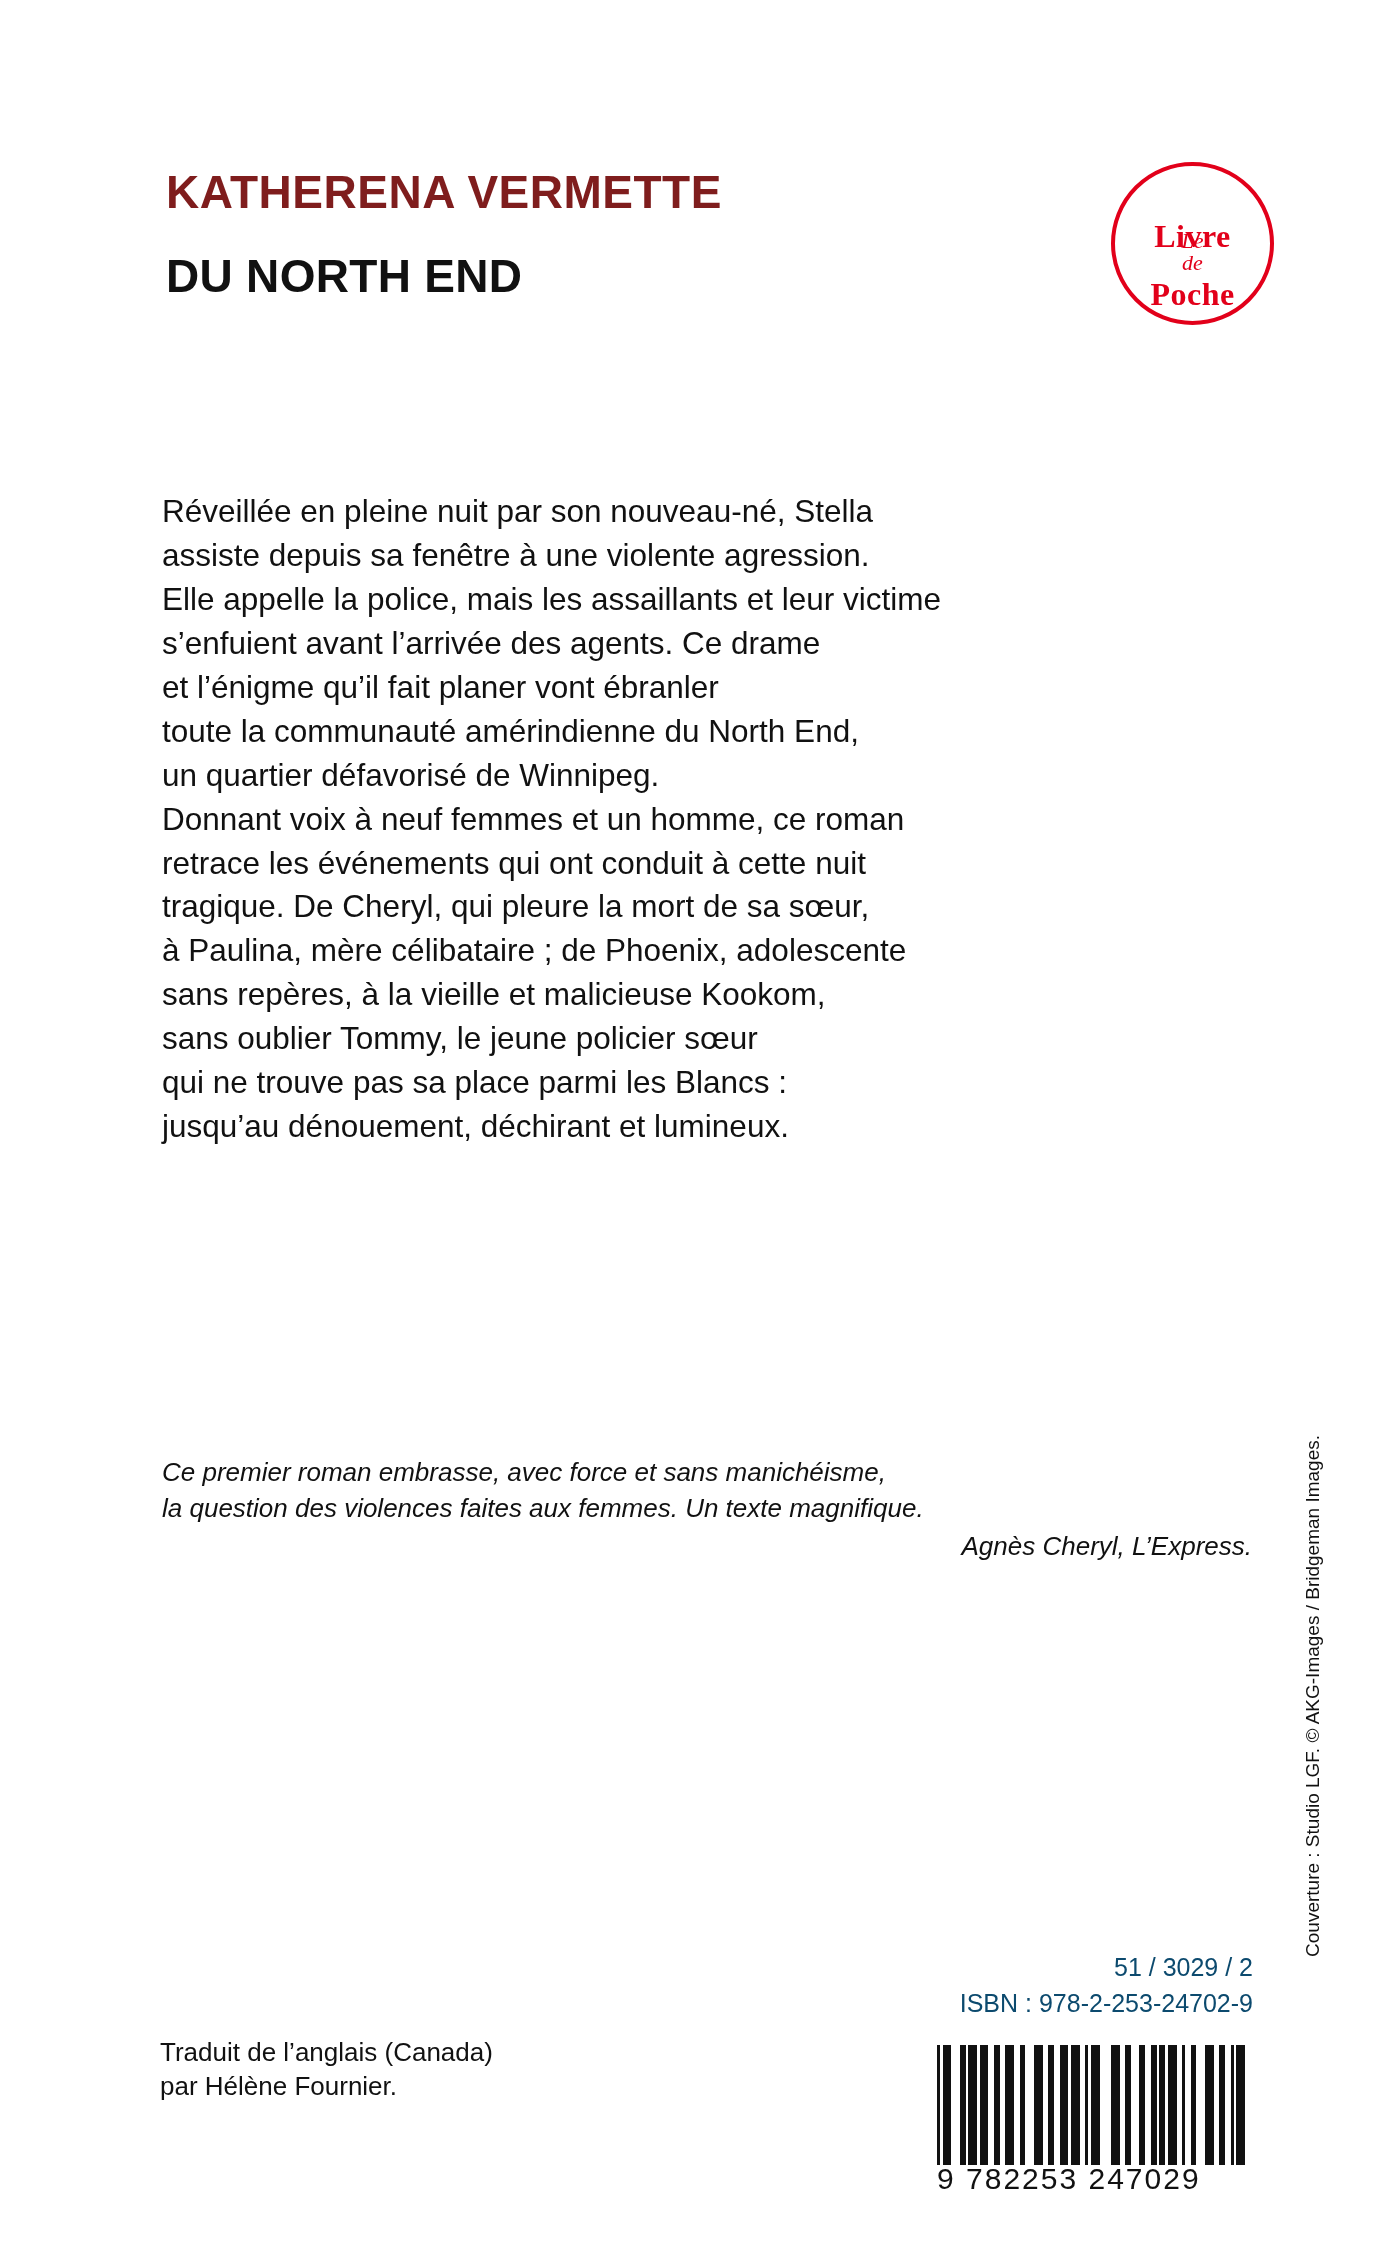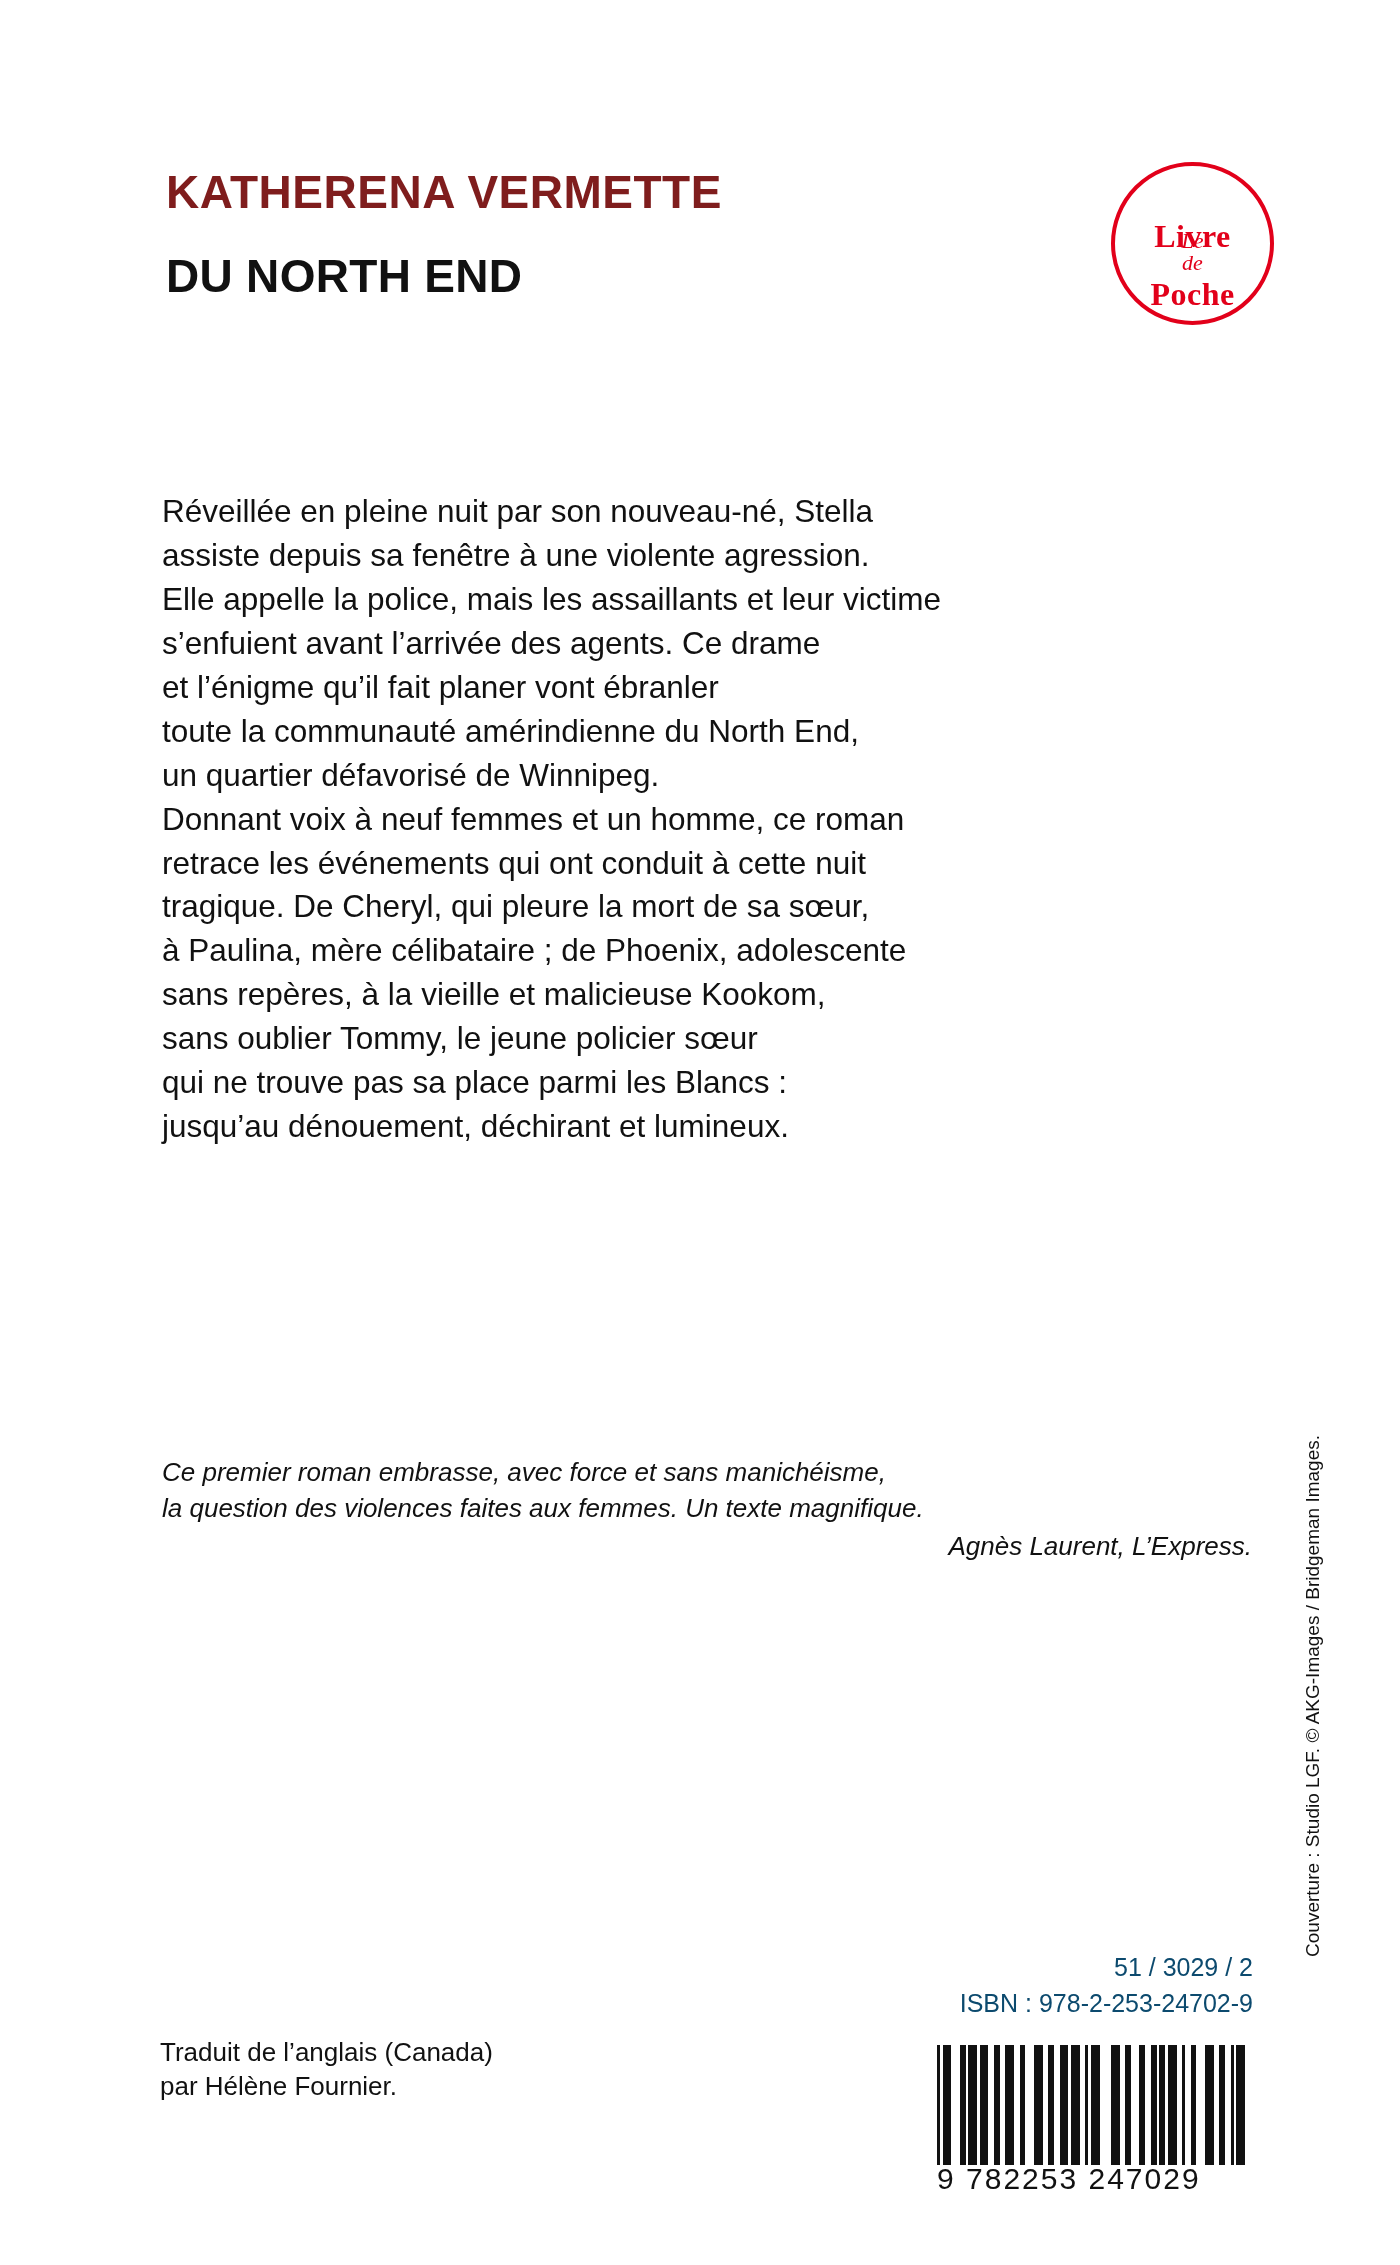--- a/index.html
+++ b/index.html
@@ -199,21 +199,21 @@
     <p>à Paulina, mère célibataire ; de Phoenix, adolescente</p>
     <p>sans repères, à la vieille et malicieuse Kookom,</p>
     <p>sans oublier Tommy, le jeune policier sœur</p>
     <p>qui ne trouve pas sa place parmi les Blancs :</p>
     <p>jusqu’au dénouement, déchirant et lumineux.</p>
   </div>
 
   <div class="quote">
     <p>Ce premier roman embrasse, avec force et sans manichéisme,</p>
     <p>la question des violences faites aux femmes. Un texte magnifique.</p>
-    <p class="attrib">Agnès Laurent, L’Express.</p>
+    <p class="attrib">Agnès Cheryl, L’Express.</p>
   </div>
 
   <div class="credit">Couverture : Studio LGF. © AKG-Images / Bridgeman Images.</div>
 
   <div class="translator">
     <p>Traduit de l’anglais (Canada)</p>
     <p>par Hélène Fournier.</p>
   </div>
 
   <div class="codes">

